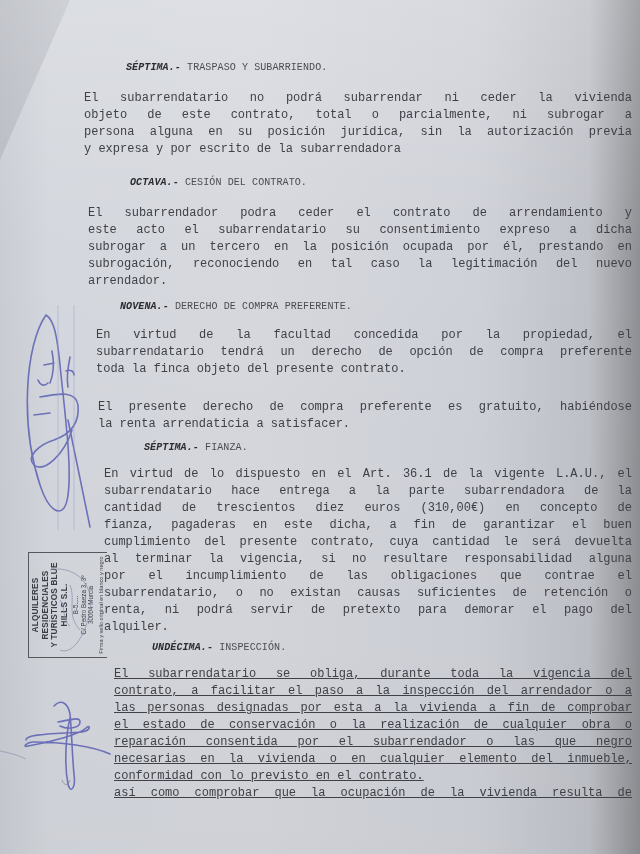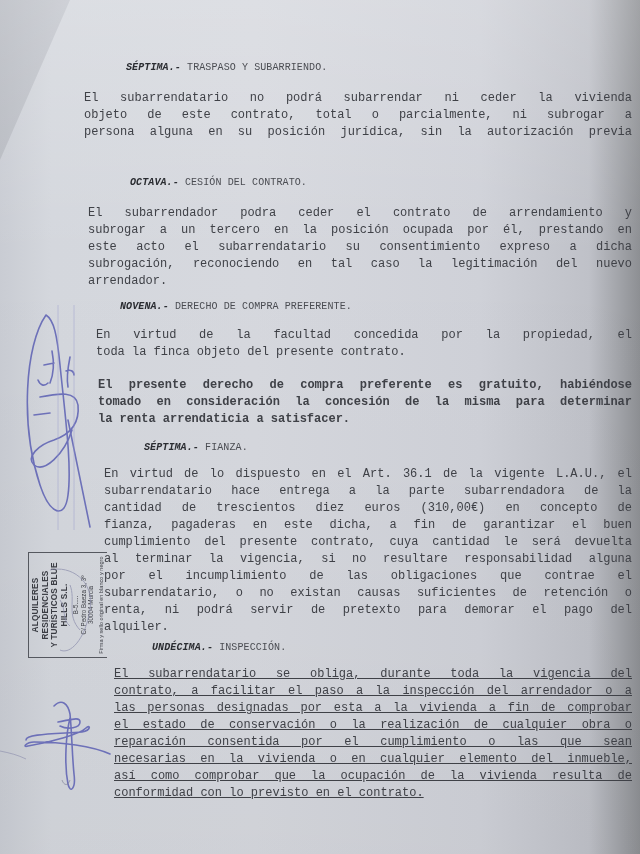--- a/index.html
+++ b/index.html
@@ -56,45 +56,46 @@
 <div class="doc">
 
   <div class="heading" style="left:126px; top:62px;">
     <span class="num">SÉPTIMA.-</span>
     <span class="title">TRASPASO Y SUBARRIENDO.</span>
   </div>
   <div class="para" style="left:84px; top:90px; width:548px;">
     <span class="line">El subarrendatario no podrá subarrendar ni ceder la vivienda</span>
     <span class="line">objeto de este contrato, total o parcialmente, ni subrogar a</span>
     <span class="line">persona alguna en su posición jurídica, sin la autorización previa</span>
+    <span class="line last">y expresa y por escrito de la subarrendadora</span>
   </div>
 
   <div class="heading" style="left:130px; top:177px;">
     <span class="num">OCTAVA.-</span>
     <span class="title">CESIÓN DEL CONTRATO.</span>
   </div>
   <div class="para" style="left:88px; top:205px; width:544px;">
     <span class="line">El subarrendador podra ceder el contrato de arrendamiento y</span>
+    <span class="line">este acto el subarrendatario su consentimiento expreso a dicha</span>
     <span class="line">subrogar a un tercero en la posición ocupada por él, prestando en</span>
-    <span class="line">este acto el subarrendatario su consentimiento expreso a dicha</span>
     <span class="line">subrogación, reconociendo en tal caso la legitimación del nuevo</span>
     <span class="line last">arrendador.</span>
   </div>
 
   <div class="heading" style="left:120px; top:301px;">
     <span class="num">NOVENA.-</span>
     <span class="title">DERECHO DE COMPRA PREFERENTE.</span>
   </div>
   <div class="para" style="left:96px; top:327px; width:536px;">
     <span class="line">En virtud de la facultad concedida por la propiedad, el</span>
+    <span class="line">subarrendatario tendrá un derecho de opción de compra preferente</span>
     <span class="line last">toda la finca objeto del presente contrato.</span>
   </div>
-  <div class="para" style="left:98px; top:377px; width:534px;font-weight:bold;">
+  <div class="para" style="left:98px; top:399px; width:534px;">
     <span class="line">El presente derecho de compra preferente es gratuito, habiéndose</span>
-    <span class="line">tomado en consideración la concesión de la misma para determinar</span>
     <span class="line last">la renta arrendaticia a satisfacer.</span>
   </div>
 
   <div class="heading" style="left:144px; top:442px;">
     <span class="num">SÉPTIMA.-</span>
     <span class="title">FIANZA.</span>
   </div>
   <div class="para" style="left:104px; top:466px; width:528px;">
     <span class="line">En virtud de lo dispuesto en el Art. 36.1 de la vigente L.A.U., el</span>
     <span class="line">subarrendatario hace entrega a la parte subarrendadora de la</span>
@@ -110,24 +111,24 @@
 
   <div class="heading" style="left:152px; top:642px;">
     <span class="num">UNDÉCIMA.-</span>
     <span class="title">INSPECCIÓN.</span>
   </div>
   <div class="para" style="left:114px; top:666px; width:518px;text-decoration:underline;">
     <span class="line">El subarrendatario se obliga, durante toda la vigencia del</span>
     <span class="line">contrato, a facilitar el paso a la inspección del arrendador o a</span>
     <span class="line">las personas designadas por esta a la vivienda a fin de comprobar</span>
     <span class="line">el estado de conservación o la realización de cualquier obra o</span>
-    <span class="line">reparación consentida por el cumplimiento o las que sean</span>
+    <span class="line">reparación consentida por el subarrendador o las que negro</span>
     <span class="line">necesarias en la vivienda o en cualquier elemento del inmueble,</span>
+    <span class="line last">conformidad con lo previsto en el contrato.</span>
     <span class="line">así como comprobar que la ocupación de la vivienda resulta de</span>
-    <span class="line last">conformidad con lo previsto en el contrato.</span>
   </div>
 
   <div class="stamp">
     <div class="stamp-inner">
       <div class="stamp-name">
         <div>ALQUILERES RESIDENCIALES</div>
         <div>Y TURÍSTICOS BLUE HILLS S.L.</div>
       </div>
       <div class="stamp-addr">
         <div>B-5.....</div>

